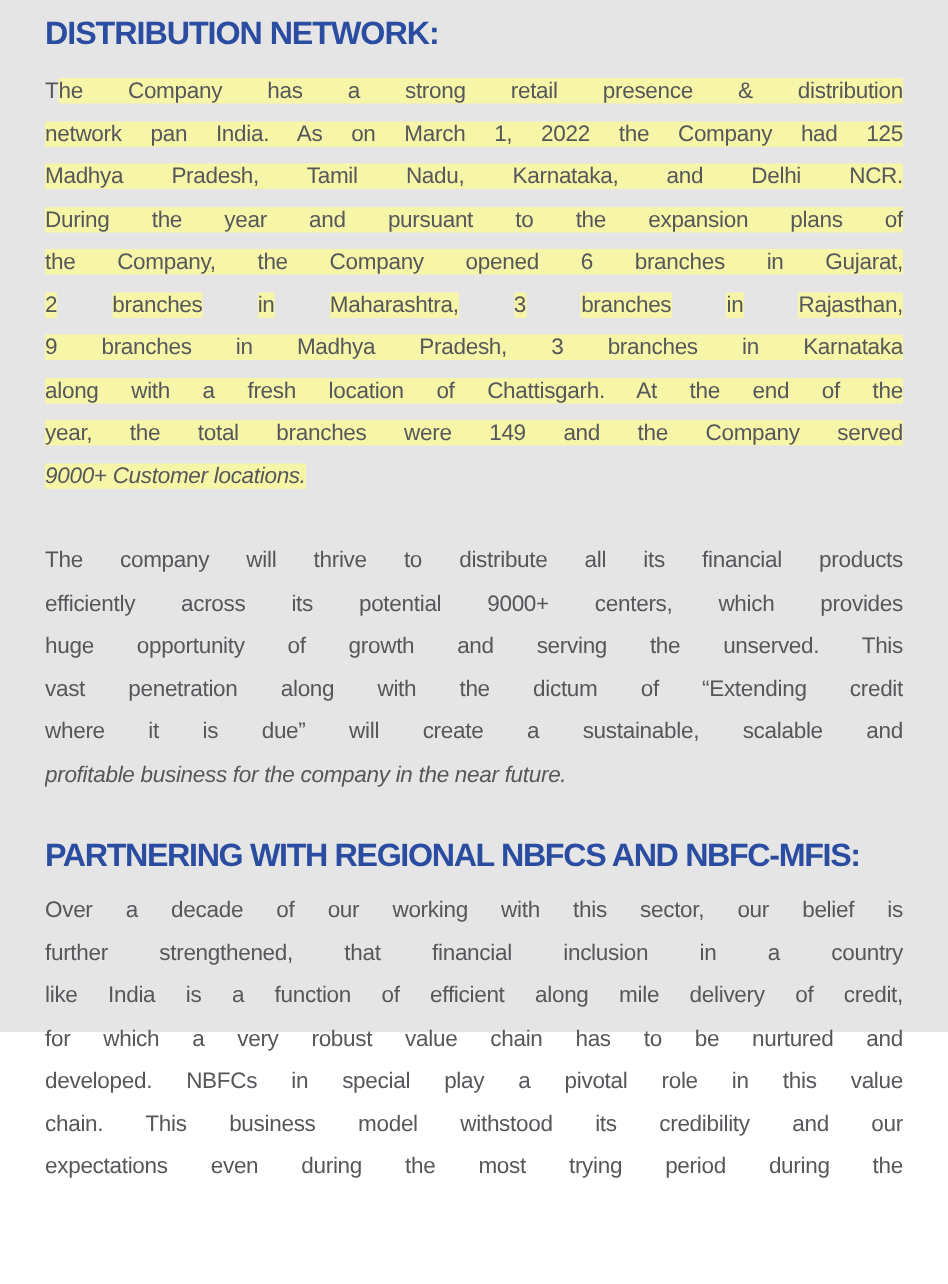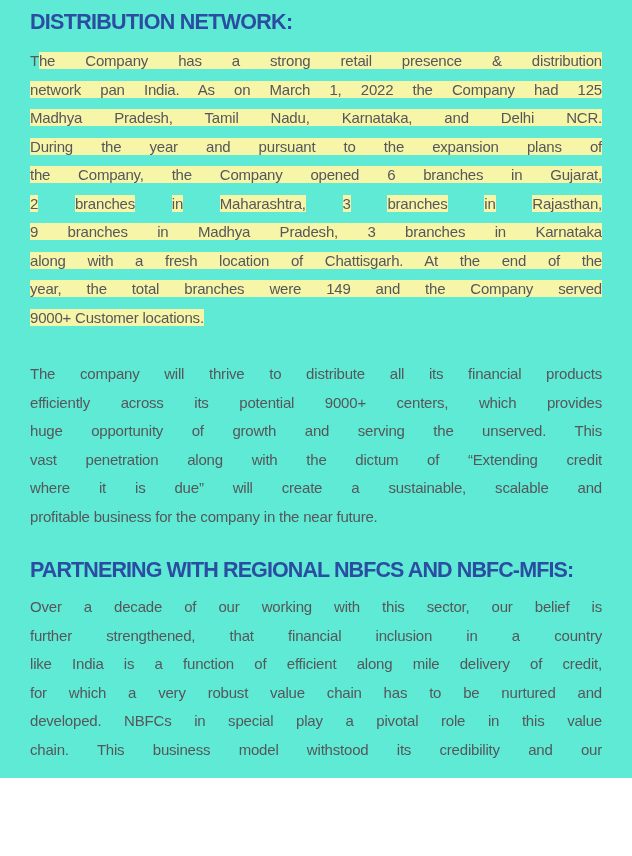--- a/index.html
+++ b/index.html
@@ -7,23 +7,23 @@
   body {
     width: 632px;
     height: 856px;
     background: #ffffff;
     overflow: hidden;
     font-family: "Liberation Sans", sans-serif;
   }
   .page {
     box-sizing: border-box;
     width: 632px;
-    height: 778px;
+    height: 688px;
     padding: 9px 30px 0 30px;
-    background: #5eead4;
+    background: #e5e5e5;
   }
   .heading {
     font-family: "Liberation Sans", sans-serif;
     font-weight: 700;
     font-size: 21.5px;
     line-height: 26px;
     letter-spacing: -0.7px;
     color: var(--heading-color, #2a4da1);
     margin: 0 0 12px 0;
   }
@@ -42,20 +42,21 @@
   .para.no-bottom-gap { margin-bottom: 26px; }
   .para.last-para { margin-bottom: 0; }
   .line {
     height: 28.5px;
     overflow: hidden;
     text-align: justify;
     text-align-last: justify;
   }
   .line.last {
     text-align-last: left;
+    font-style: italic;
   }
   .hl {
     background: var(--highlight-color, #f7f5a8);
   }
 </style>
 </head>
 <body style="background: rgb(255, 255, 255);">
 
 <div class="page">
 
@@ -85,15 +86,16 @@
 
   <h2 class="heading second">PARTNERING WITH REGIONAL NBFCS AND NBFC-MFIS:</h2>
 
   <div class="para last-para">
       <div class="line"><span>Over a decade of our working with this sector, our belief is</span></div>
       <div class="line"><span>further strengthened, that financial inclusion in a country</span></div>
       <div class="line"><span>like India is a function of efficient along mile delivery of credit,</span></div>
       <div class="line"><span>for which a very robust value chain has to be nurtured and</span></div>
       <div class="line"><span>developed. NBFCs in special play a pivotal role in this value</span></div>
       <div class="line"><span>chain. This business model withstood its credibility and our</span></div>
+      <div class="line"><span>expectations even during the most trying period during the</span></div>
     </div>
 
 </div>
 
 </body></html>

